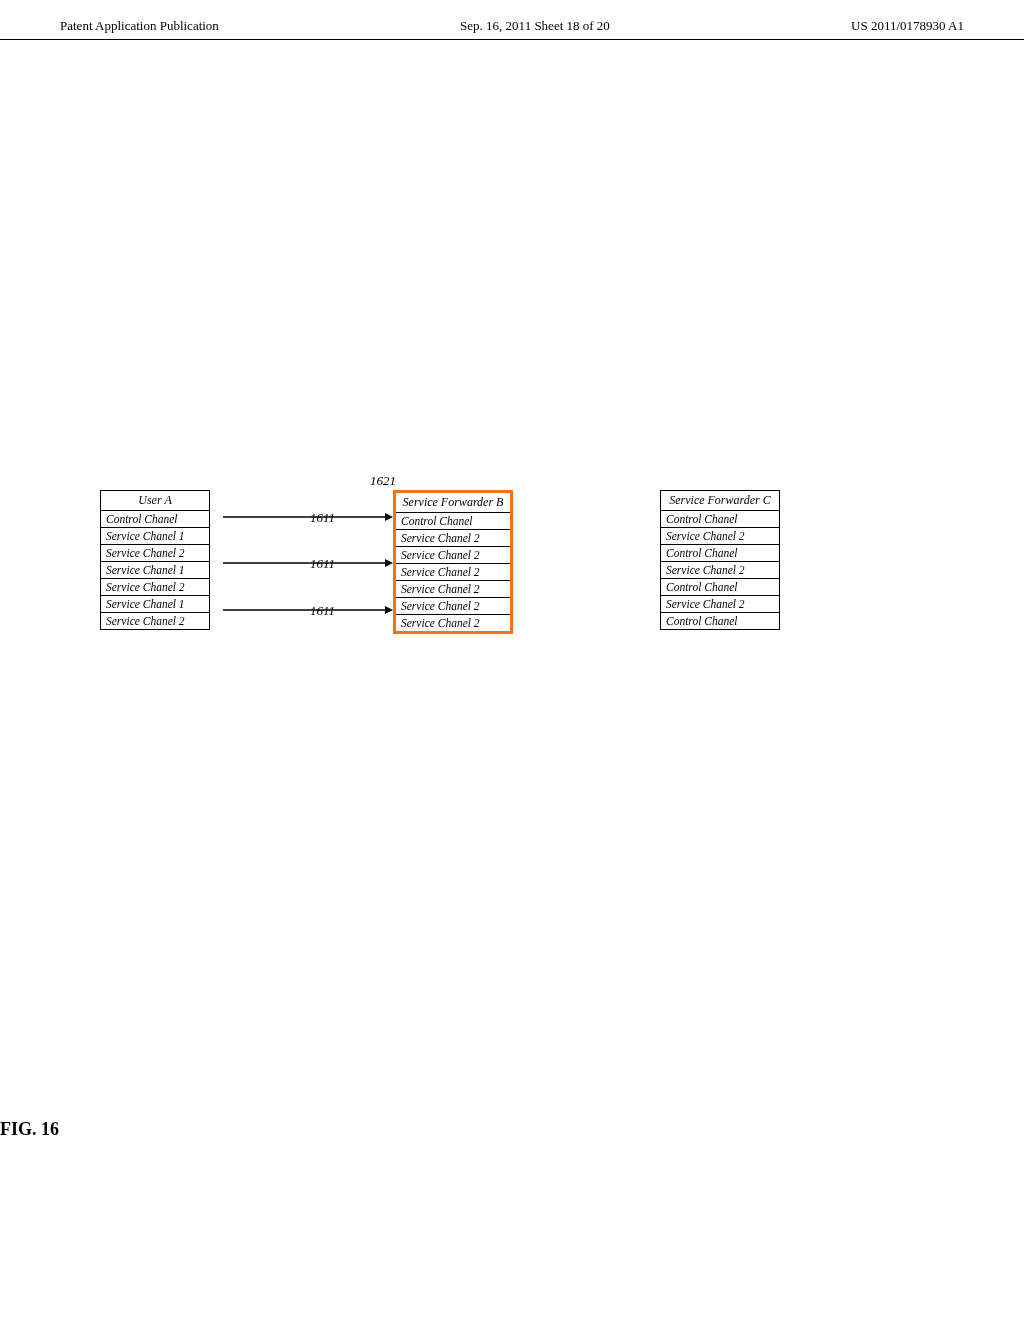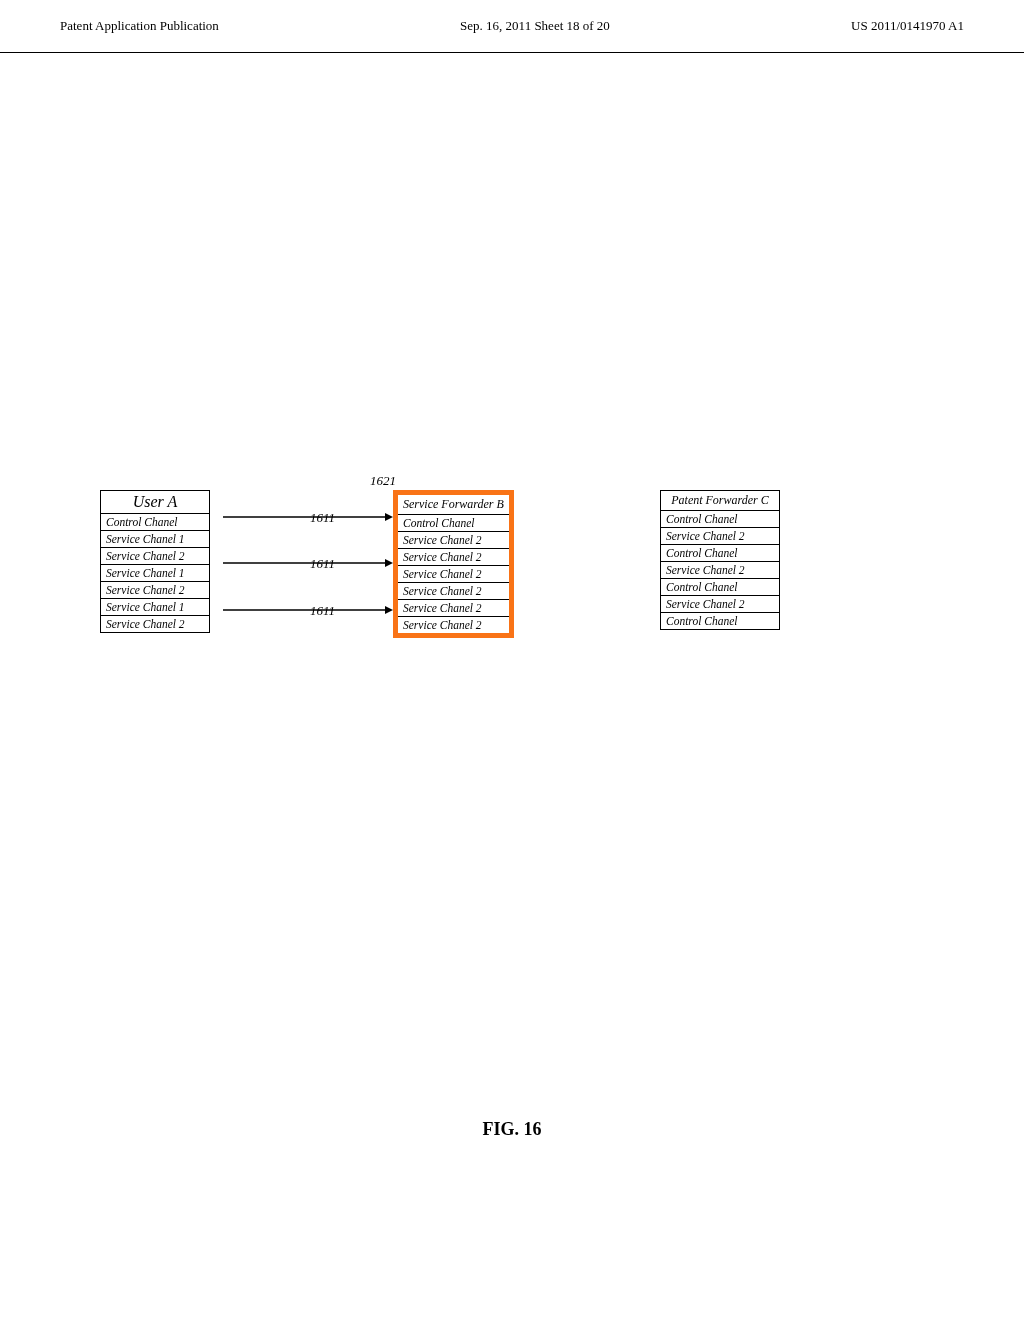--- a/index.html
+++ b/index.html
@@ -10,31 +10,31 @@
       font-family: 'Times New Roman', Times, serif;
       font-size: 13px;
       color: #000;
       position: relative;
     }
 
     .header {
       display: flex;
       justify-content: space-between;
       align-items: center;
-      padding: 18px 60px 18px 60px;
+      padding: 18px 60px 5px 60px;
       border-bottom: 1px solid #000;
     }
   </style>
 </head>
 <body>
 
 <div class="header">
   <span>Patent Application Publication</span>
   <span>Sep. 16, 2011   Sheet 18 of 20</span>
-  <span>US 2011/0141970 A1</span>
+  <span>US 2011/0178930 A1</span>
 </div>
 
 <div style="position:absolute; top:460px; left:0; right:0; height:300px;font-style:italic;">
 
   <svg style="position:absolute;top:0;left:0;width:1024px;height:300px;pointer-events:none;">
 
     <text x="370" y="25" font-size="13" font-family="Times New Roman, serif">1621</text>
 
     <text x="310" y="62" font-size="13" font-family="Times New Roman, serif">1611</text>
 
@@ -44,48 +44,48 @@
     <text x="310" y="108" font-size="13" font-family="Times New Roman, serif">1611</text>
     <line x1="223" y1="103" x2="385" y2="103" stroke="#000" stroke-width="1.5"></line>
     <polygon points="385,99 393,103 385,107" fill="#000"></polygon>
 
     <text x="310" y="155" font-size="13" font-family="Times New Roman, serif">1611</text>
     <line x1="223" y1="150" x2="385" y2="150" stroke="#000" stroke-width="1.5"></line>
     <polygon points="385,146 393,150 385,154" fill="#000"></polygon>
   </svg>
 
   <div style="position:absolute;left:100px;top:30px;border:1px solid #000;min-width:110px;">
-    <div style="text-align:center;padding:2px 5px;font-size:16px;border-bottom:1px solid #000;font-family:'Times New Roman',serif;">User A</div>
+    <div style="text-align:center;padding:2px 5px;font-size:12px;border-bottom:1px solid #000;font-family:'Times New Roman',serif;">User A</div>
     <div style="padding:2px 5px;font-size:11.5px;border-bottom:1px solid #000;font-family:'Times New Roman',serif;">Control Chanel</div>
     <div style="padding:2px 5px;font-size:11.5px;border-bottom:1px solid #000;font-family:'Times New Roman',serif;">Service Chanel 1</div>
     <div style="padding:2px 5px;font-size:11.5px;border-bottom:1px solid #000;font-family:'Times New Roman',serif;">Service Chanel 2</div>
     <div style="padding:2px 5px;font-size:11.5px;border-bottom:1px solid #000;font-family:'Times New Roman',serif;">Service Chanel 1</div>
     <div style="padding:2px 5px;font-size:11.5px;border-bottom:1px solid #000;font-family:'Times New Roman',serif;">Service Chanel 2</div>
     <div style="padding:2px 5px;font-size:11.5px;border-bottom:1px solid #000;font-family:'Times New Roman',serif;">Service Chanel 1</div>
     <div style="padding:2px 5px;font-size:11.5px;font-family:'Times New Roman',serif;">Service Chanel 2</div>
   </div>
 
-  <div style="position:absolute;left:393px;top:30px;border:5px solid #f97316;min-width:120px;">
+  <div style="position:absolute;left:393px;top:30px;border:3px solid #f97316;min-width:120px;">
     <div style="text-align:center;padding:2px 5px;font-size:12px;border-bottom:1px solid #000;font-family:'Times New Roman',serif;">Service Forwarder B</div>
     <div style="padding:2px 5px;font-size:11.5px;border-bottom:1px solid #000;font-family:'Times New Roman',serif;">Control Chanel</div>
     <div style="padding:2px 5px;font-size:11.5px;border-bottom:1px solid #000;font-family:'Times New Roman',serif;">Service Chanel 2</div>
     <div style="padding:2px 5px;font-size:11.5px;border-bottom:1px solid #000;font-family:'Times New Roman',serif;">Service Chanel 2</div>
     <div style="padding:2px 5px;font-size:11.5px;border-bottom:1px solid #000;font-family:'Times New Roman',serif;">Service Chanel 2</div>
     <div style="padding:2px 5px;font-size:11.5px;border-bottom:1px solid #000;font-family:'Times New Roman',serif;">Service Chanel 2</div>
     <div style="padding:2px 5px;font-size:11.5px;border-bottom:1px solid #000;font-family:'Times New Roman',serif;">Service Chanel 2</div>
     <div style="padding:2px 5px;font-size:11.5px;font-family:'Times New Roman',serif;">Service Chanel 2</div>
   </div>
 
   <div style="position:absolute;left:660px;top:30px;border:1px solid #000;min-width:120px;">
-    <div style="text-align:center;padding:2px 5px;font-size:12px;border-bottom:1px solid #000;font-family:'Times New Roman',serif;">Patent Forwarder C</div>
+    <div style="text-align:center;padding:2px 5px;font-size:12px;border-bottom:1px solid #000;font-family:'Times New Roman',serif;">Service Forwarder C</div>
     <div style="padding:2px 5px;font-size:11.5px;border-bottom:1px solid #000;font-family:'Times New Roman',serif;">Control Chanel</div>
     <div style="padding:2px 5px;font-size:11.5px;border-bottom:1px solid #000;font-family:'Times New Roman',serif;">Service Chanel 2</div>
     <div style="padding:2px 5px;font-size:11.5px;border-bottom:1px solid #000;font-family:'Times New Roman',serif;">Control Chanel</div>
     <div style="padding:2px 5px;font-size:11.5px;border-bottom:1px solid #000;font-family:'Times New Roman',serif;">Service Chanel 2</div>
     <div style="padding:2px 5px;font-size:11.5px;border-bottom:1px solid #000;font-family:'Times New Roman',serif;">Control Chanel</div>
     <div style="padding:2px 5px;font-size:11.5px;border-bottom:1px solid #000;font-family:'Times New Roman',serif;">Service Chanel 2</div>
     <div style="padding:2px 5px;font-size:11.5px;font-family:'Times New Roman',serif;">Control Chanel</div>
   </div>
 </div>
 
-<div style="position:absolute;bottom:180px;left:0;right:0;text-align:center;font-size:18px;font-weight:bold;font-family:'Times New Roman',serif;">
+<div style="position:absolute;bottom:180px;left:0;right:0;text-align:left;font-size:18px;font-weight:bold;font-family:'Times New Roman',serif;">
   <span>FIG. 16</span>
 </div>
 
 </body></html>

